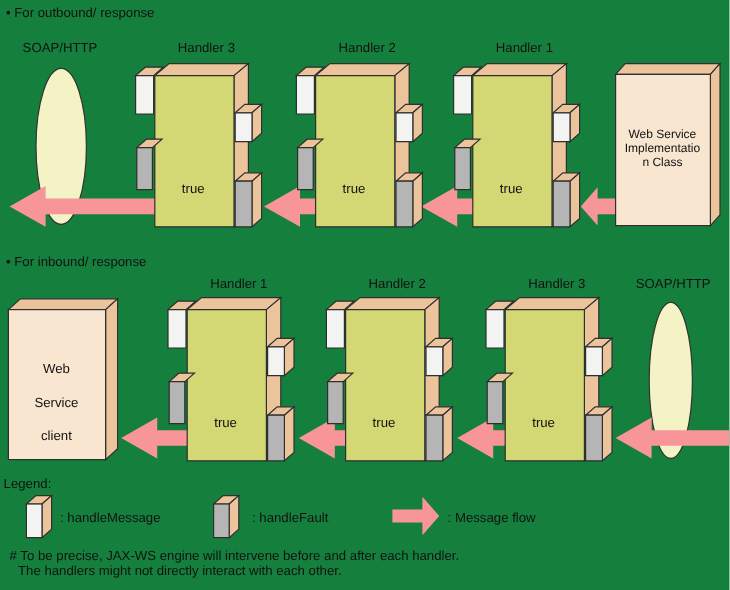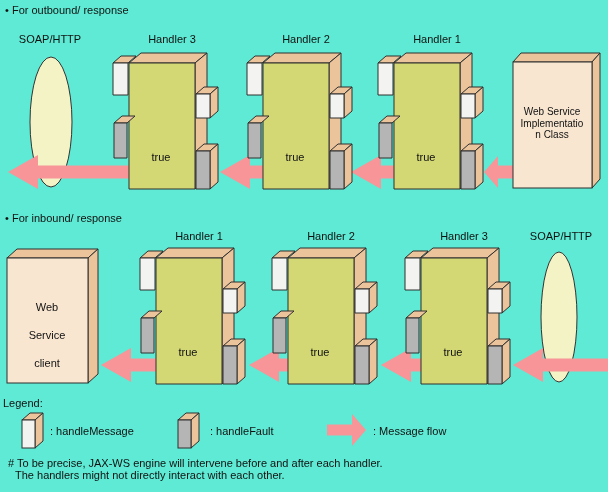--- a/index.html
+++ b/index.html
@@ -1,16 +1,16 @@
 <!DOCTYPE html>
 <html><head>
 <meta charset="utf-8">
 <style>
   html,body{margin:0;padding:0;background:#ffffff;}
-  .stage{position:relative;width:608px;height:492px;background:#5eead4;overflow:hidden;}
+  .stage{position:relative;width:608px;height:492px;background:#15803d;overflow:hidden;}
   svg{display:block;font-family:"Liberation Sans",sans-serif;}
   .face-top, .face-side{fill:#ecc49b;stroke:#2f2f2f;stroke-width:1;}
   .face-main{fill:#d3d875;stroke:#2f2f2f;stroke-width:1;}
   .face-white{fill:#f3f3f1;stroke:#2f2f2f;stroke-width:1;}
   .face-gray{fill:#b5b5b5;stroke:#2f2f2f;stroke-width:1;}
   .face-endpoint{fill:#f8e6d0;stroke:#2f2f2f;stroke-width:1;}
   .pipe{fill:#f3f3c5;stroke:#333333;stroke-width:1;}
   .flow-arrow{fill:#f89598;stroke:none;}
   .lbl{font-size:11px;fill:#111111;}
   .lbl-small{font-size:10px;fill:#111111;}

